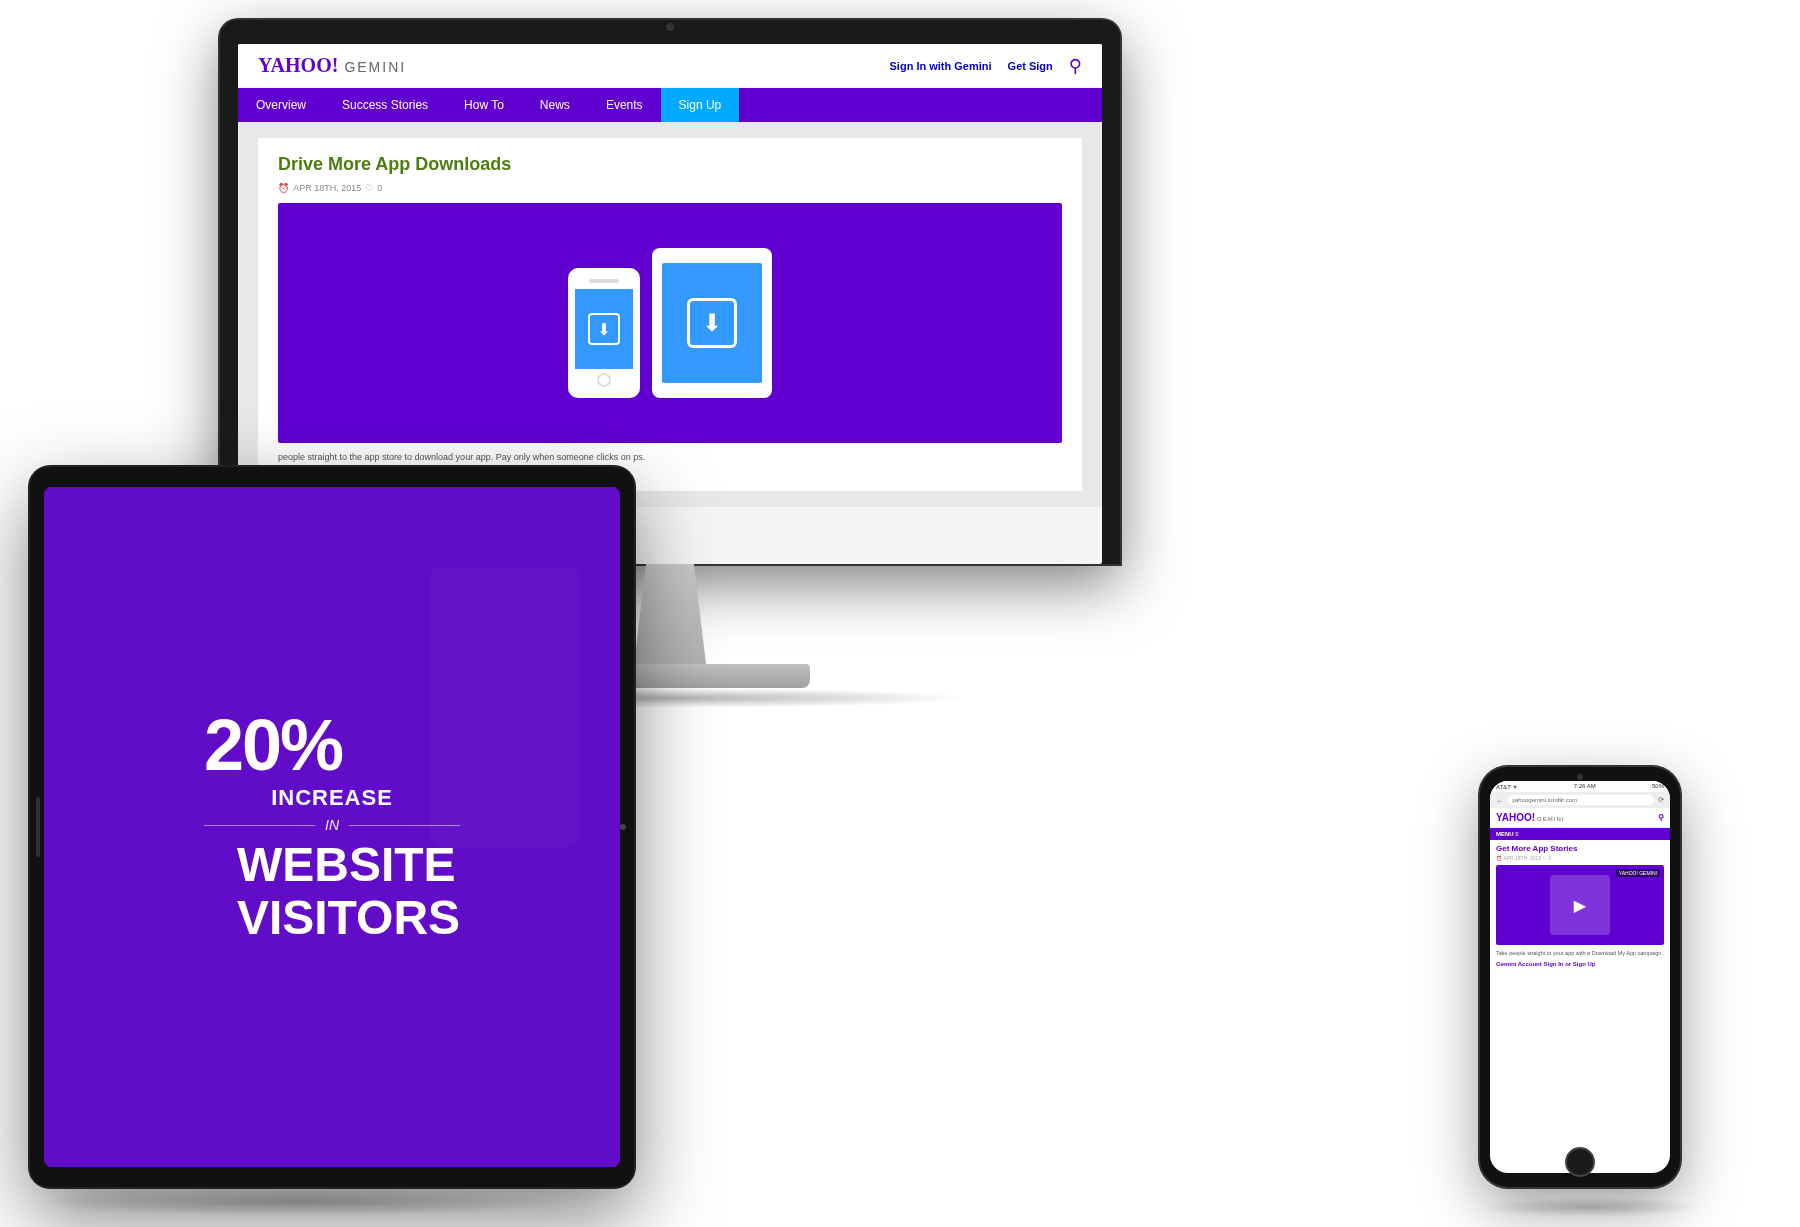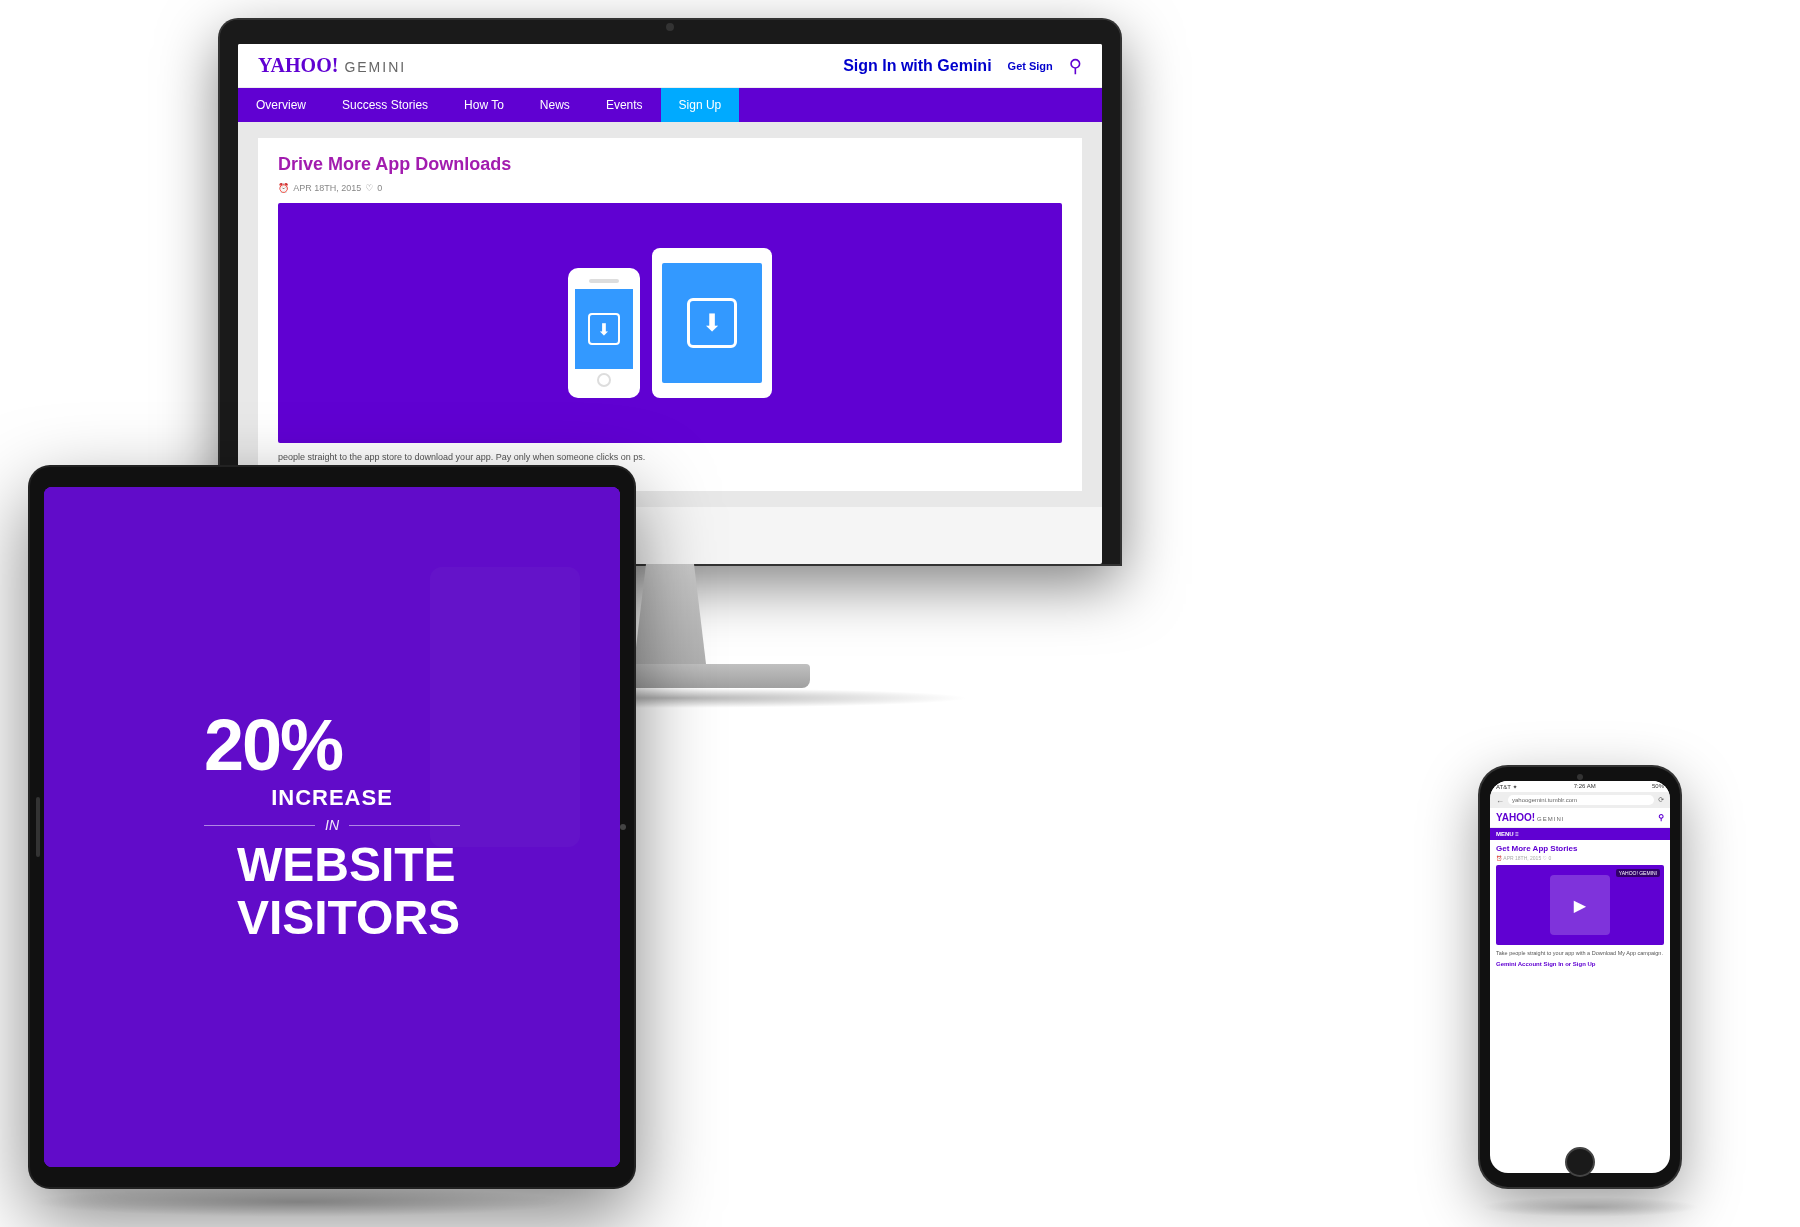--- a/index.html
+++ b/index.html
@@ -119,21 +119,21 @@
     }
 
     .site-header-right {
       display: flex;
       align-items: center;
       gap: 16px;
     }
 
     .header-sign-in {
       color: #0000cc;
-      font-size: 16px;
+      font-size: 11px;
       font-weight: bold;
       cursor: pointer;
     }
 
     .header-get-help {
       color: #0000cc;
       font-size: 11px;
       font-weight: bold;
       cursor: pointer;
     }
@@ -165,21 +165,21 @@
       background: #00aaff;
     }
 
     .site-content {
       background: white;
       padding: 16px 20px;
       margin: 0;
     }
 
     .post-title {
-      color: #a21caf;
+      color: #4d7c0f;
       font-size: 18px;
       font-weight: bold;
       margin-bottom: 8px;
     }
 
     .post-meta {
       color: #888;
       font-size: 9px;
       margin-bottom: 10px;
       display: flex;

